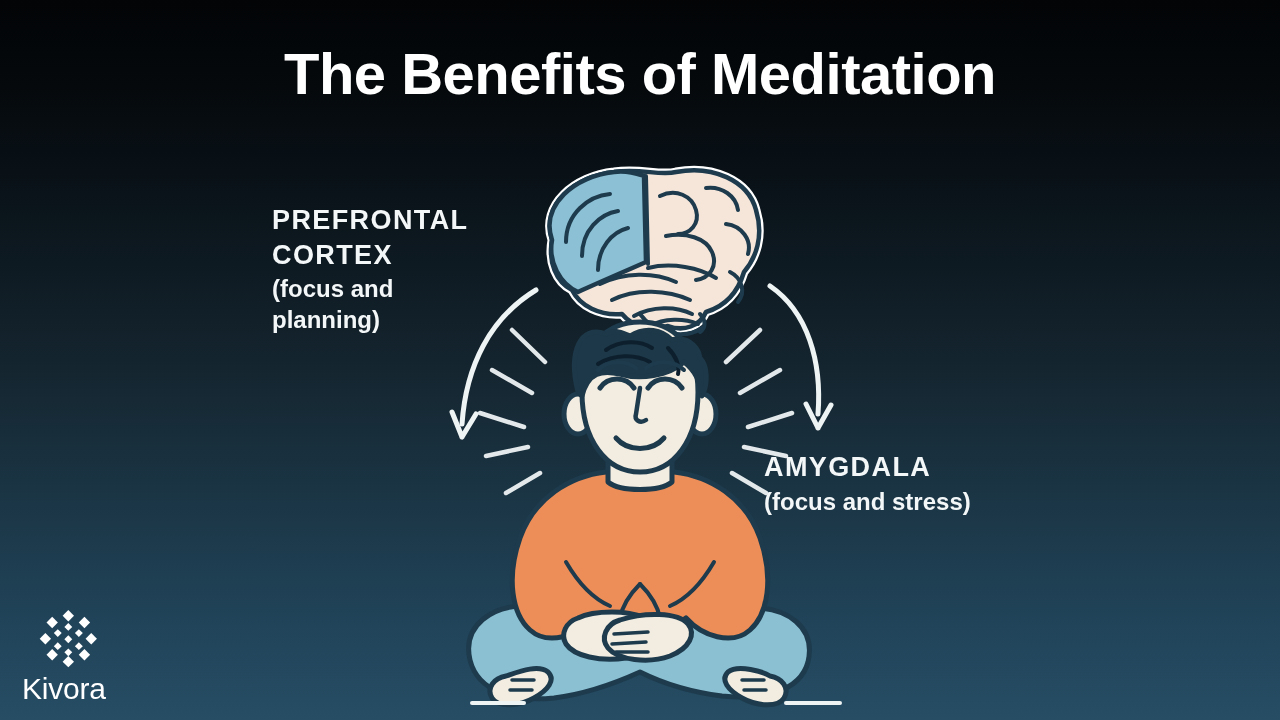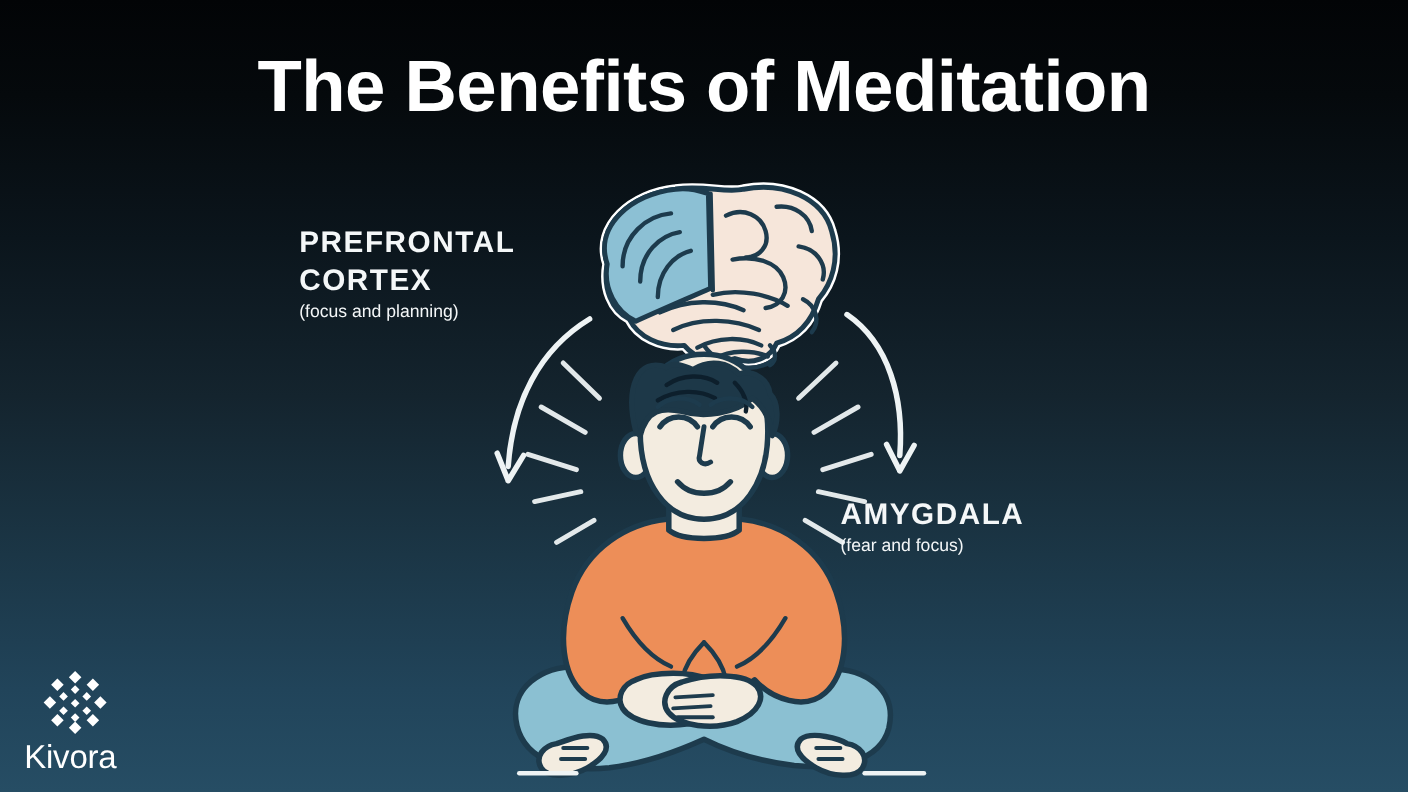--- a/index.html
+++ b/index.html
@@ -21,35 +21,35 @@
         #264d64 100%);
     overflow:hidden;
   }
 
   
   #title {
     position:absolute;
     top:44px; left:0; width:1280px;
     text-align:center;
     color:#ffffff;
-    font-size:66px;
+    font-size:58px;
     font-weight:bold;
     letter-spacing:-0.5px;
     line-height:1.05;
     white-space:nowrap;
   }
 
   
   .callout { position:absolute; color:#f4f7f8; }
   .callout .head {
     font-size:27px; font-weight:bold; letter-spacing:1.4px; line-height:1.28;
     text-transform:uppercase;
   }
   .callout .sub {
-    font-size:16px; font-weight:normal; line-height:1.28; margin-top:2px;
+    font-size:24px; font-weight:bold; line-height:1.28; margin-top:2px;
   }
   #callout-left  { left:272px; top:203px; width:225px; }
   #callout-right { left:764px; top:450px; width:225px; }
 
   
   .art { position:absolute; left:0; top:0; }
 
   
   #logo {
     position:absolute; left:18px; bottom:14px;
@@ -239,21 +239,21 @@
     </g>
   </svg>
 
   <div class="callout" id="callout-left">
     <div class="head">PREFRONTAL CORTEX</div>
     <div class="sub">(focus and planning)</div>
   </div>
 
   <div class="callout" id="callout-right">
     <div class="head">AMYGDALA</div>
-    <div class="sub">(fear and focus)</div>
+    <div class="sub">(focus and stress)</div>
   </div>
 
   <div id="logo">
     <svg id="logo-mark" viewBox="0 0 100 100">
       <g fill="#ffffff">
 
         <rect x="44" y="6" width="13" height="13" transform="rotate(45 50.5 12.5)"></rect>
         <rect x="70" y="17" width="13" height="13" transform="rotate(45 76.5 23.5)"></rect>
         <rect x="81" y="43" width="13" height="13" transform="rotate(45 87.5 49.5)"></rect>
         <rect x="70" y="69" width="13" height="13" transform="rotate(45 76.5 75.5)"></rect>

